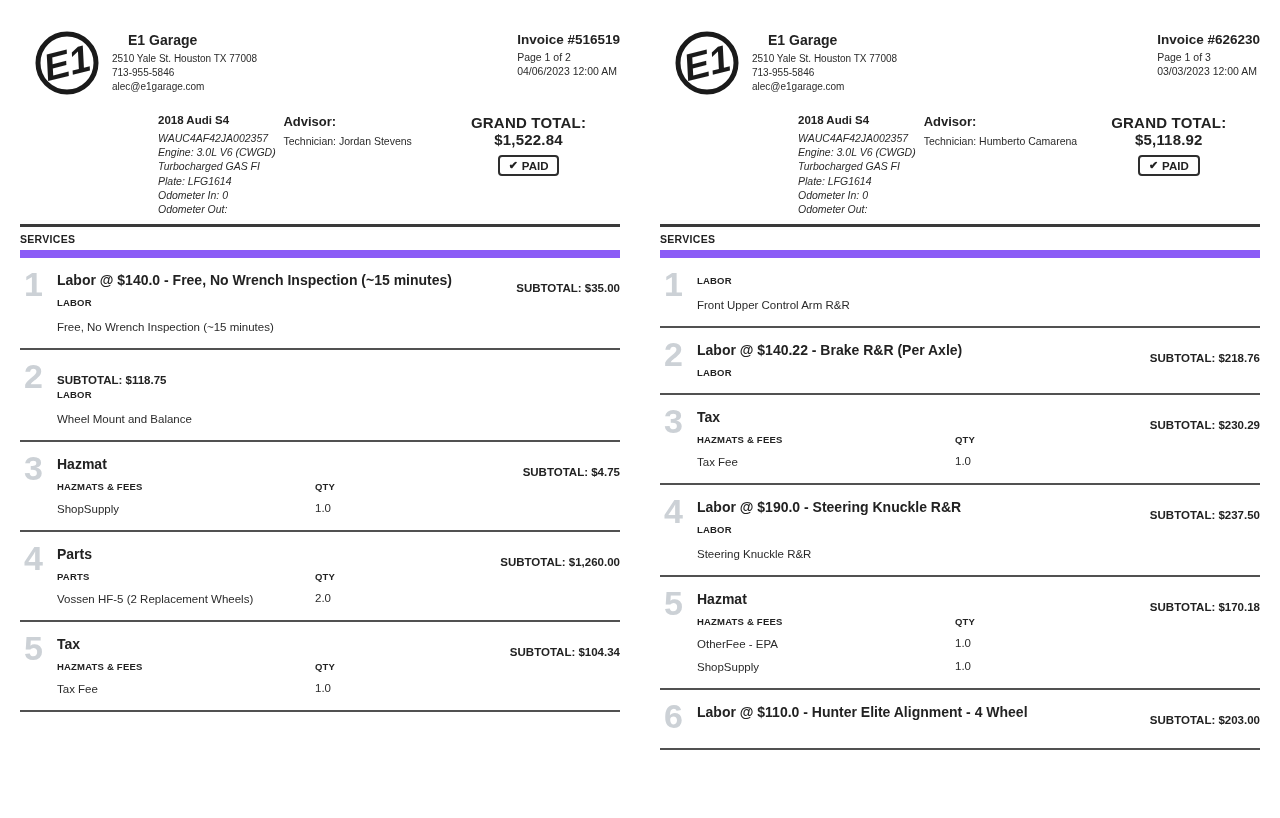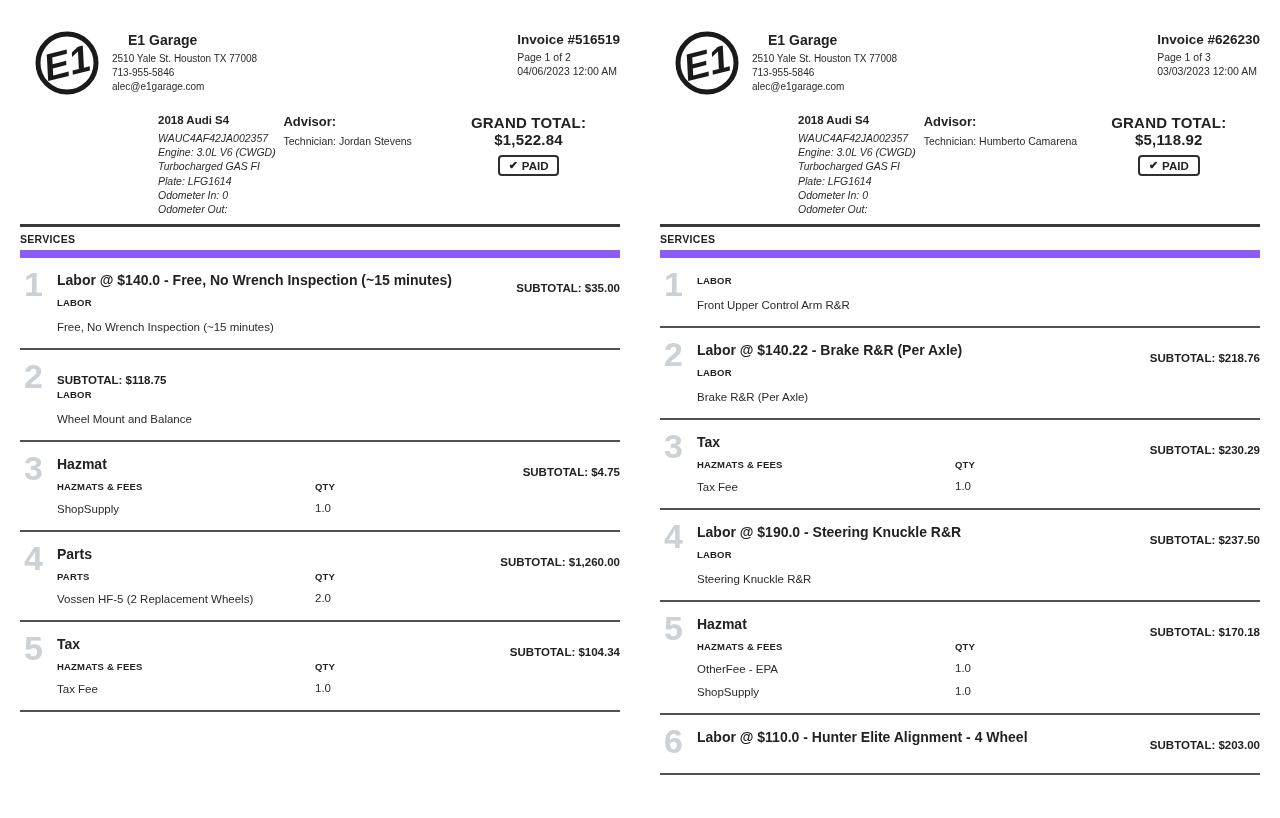--- a/index.html
+++ b/index.html
@@ -272,26 +272,20 @@
     <div class="item-num">2</div>
     <div class="item-body">
       <div class="title-row">
         <div class="item-title">Labor @ $140.22 - Brake R&amp;R (Per Axle)</div>
         <div class="item-subtotal">SUBTOTAL: $218.76</div>
       </div>
       <div class="cat-row">
         <span class="cat">LABOR</span>
         <span class="qtyh"></span>
       </div>
-      <div class="rows">
-  <div class="row">
-    <span class="rname">Brake R&amp;R (Per Axle)</span>
-    <span class="rqty"></span>
-  </div>
-</div>
     </div>
   </article>
 
   <article class="item">
     <div class="item-num">3</div>
     <div class="item-body">
       <div class="title-row">
         <div class="item-title">Tax</div>
         <div class="item-subtotal">SUBTOTAL: $230.29</div>
       </div>

